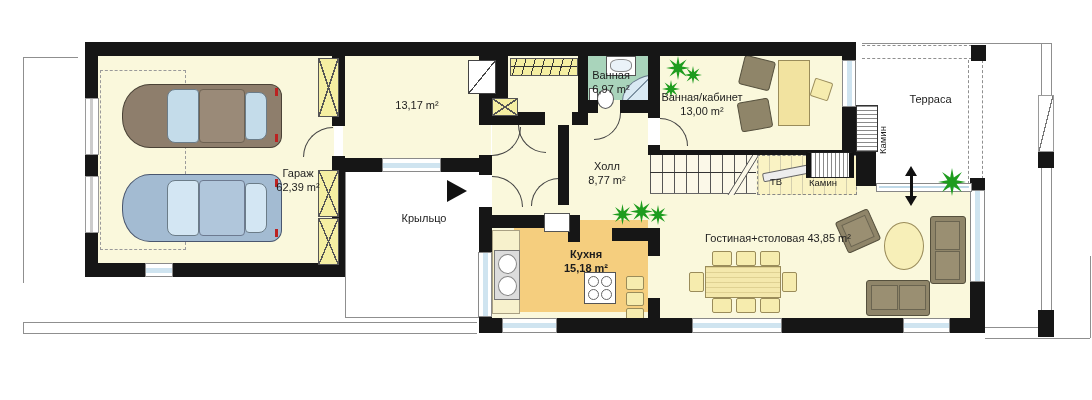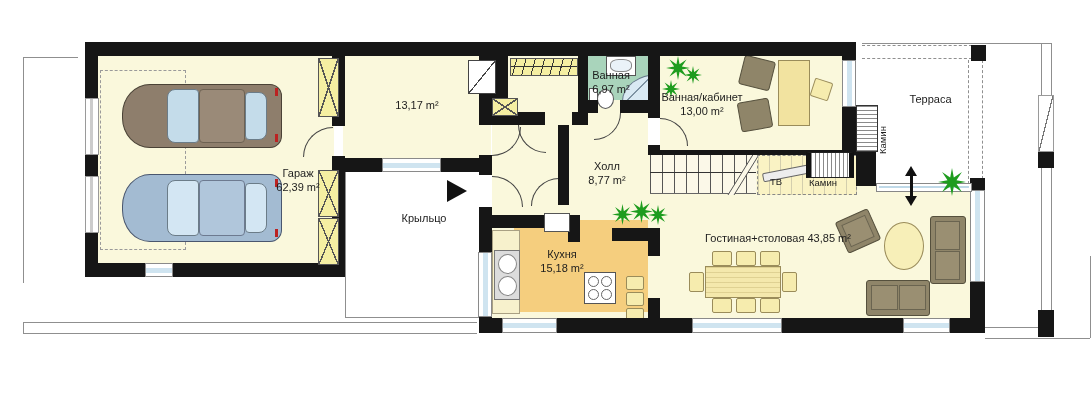--- a/index.html
+++ b/index.html
@@ -280,21 +280,21 @@
     <span>Ванная/кабинет</span>
     <span>13,00 m²</span>
   </div>
   <div class="lbl" style="left:570px;top:159px;width:74px;">
     <span>Холл</span>
     <span>8,77 m²</span>
   </div>
   <div class="lblrow" style="left:384px;top:212px;width:80px;">
     <span>Крыльцо</span>
   </div>
-  <div class="lbl" style="left:524px;top:247px;width:76px;">
+  <div class="lbl" style="left:548px;top:247px;width:76px;font-weight:bold;">
     <span>Кухня</span>
     <span>15,18 m²</span>
   </div>
   <div class="lblrow" style="left:688px;top:212px;width:180px;margin-top:20px;">
     <span style="display:inline;">Гостиная+столовая</span>
     <span> </span>
     <span style="display:inline;">43,85 m²</span>
   </div>
   <div class="lblrow" style="left:888px;top:93px;width:85px;">
     <span>Терраса</span>

